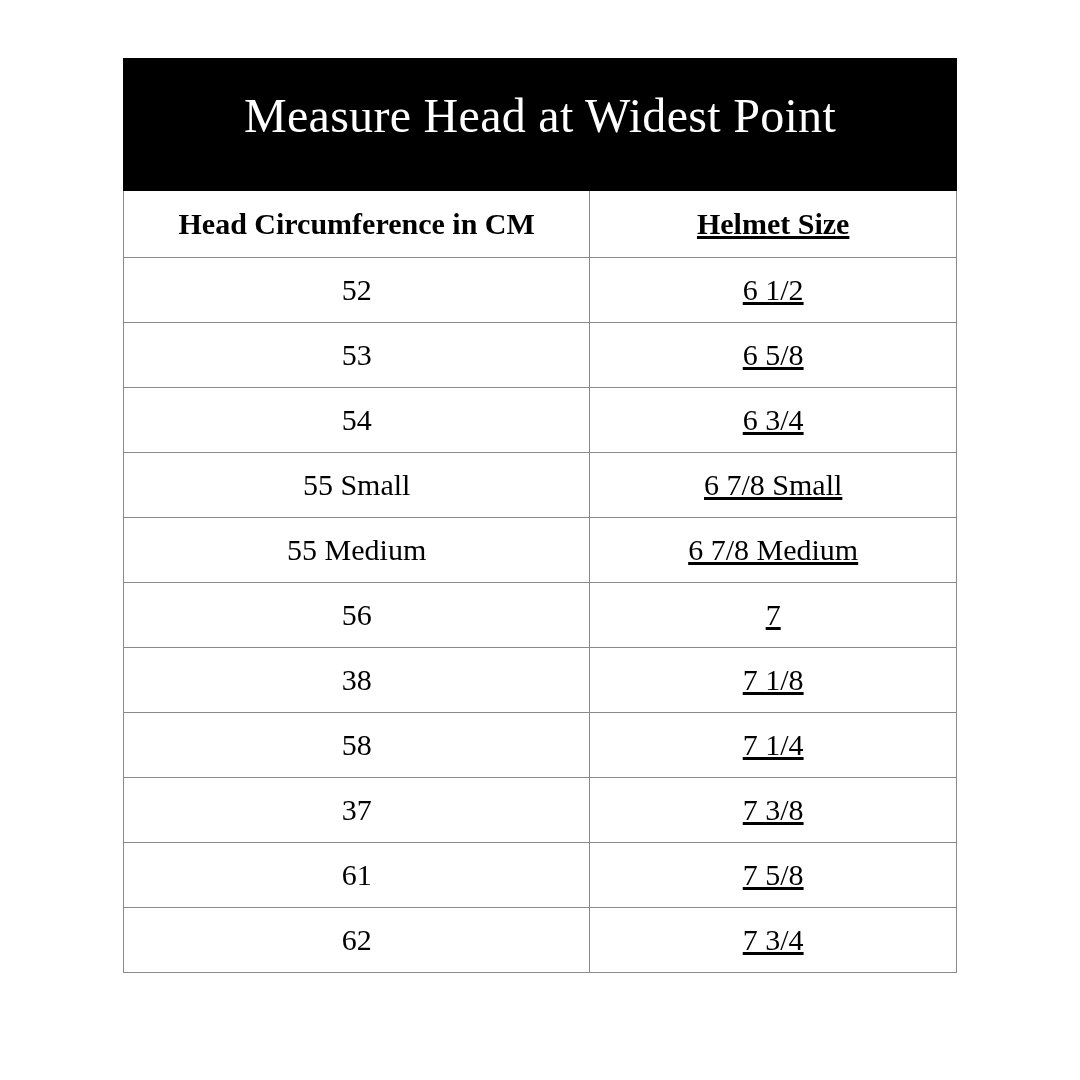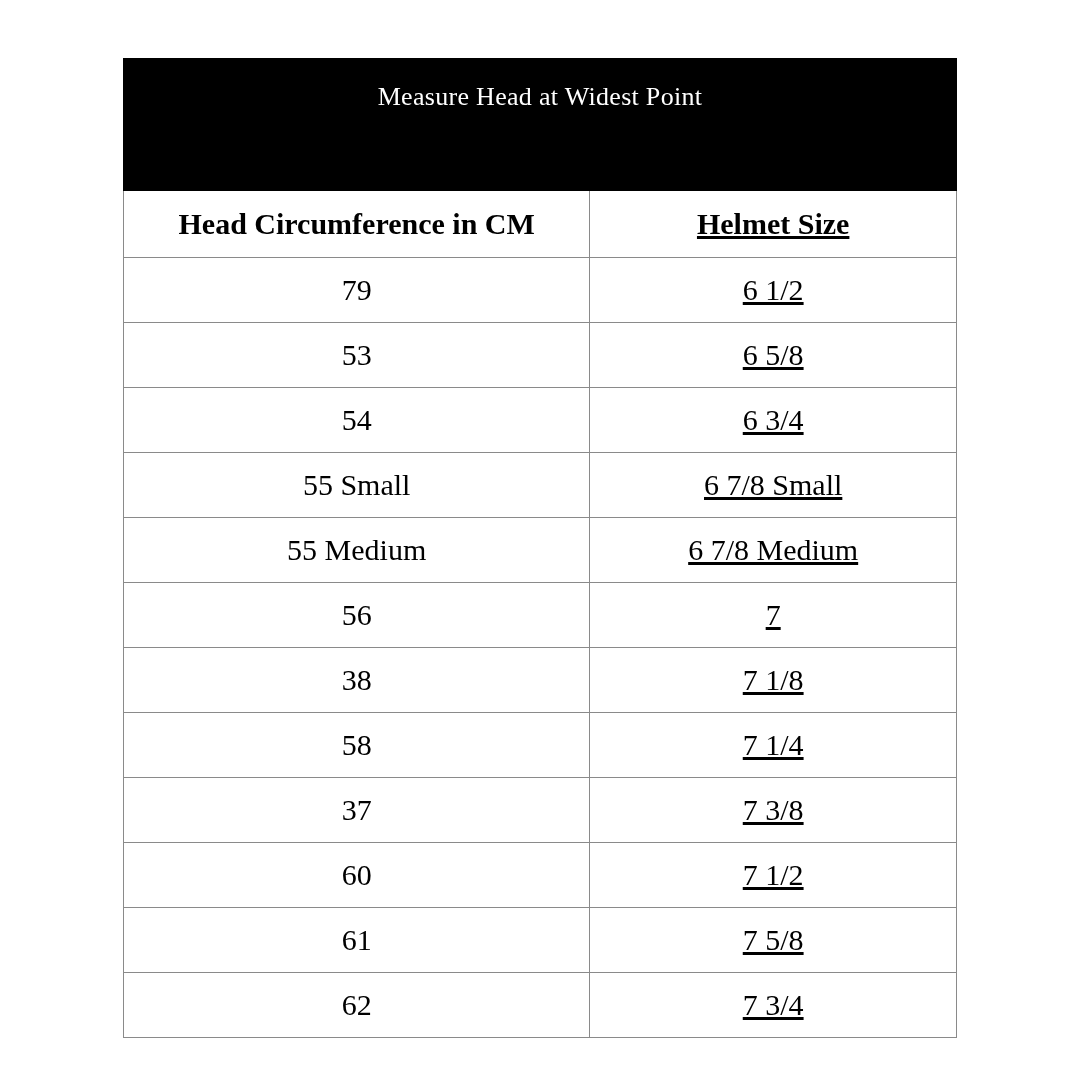--- a/index.html
+++ b/index.html
@@ -29,24 +29,25 @@
   }
   .chart-header {
     background: #000000;
     color: #ffffff;
     text-align: center;
     padding: 12px 10px 16px 10px;
     box-sizing: border-box;
     height: 133px;
   }
   .chart-header .line1 {
-    font-size: 26px;
+    font-size: 48px;
     line-height: 54px;
     letter-spacing: 0.3px;
     white-space: nowrap;
+    margin-top: 19px;
   }
   .chart-header .line2 {
     font-size: 37px;
     line-height: 48px;
     letter-spacing: 0.2px;
     white-space: nowrap;
   }
   table.size-table {
     width: 100%;
     border-collapse: collapse;
@@ -94,21 +95,21 @@
 
     <table class="size-table">
       <thead>
         <tr>
           <th class="col-circ">Head Circumference in CM</th>
           <th class="col-size">Helmet Size</th>
         </tr>
       </thead>
       <tbody>
         <tr>
-          <td class="col-circ">79</td>
+          <td class="col-circ">52</td>
           <td class="col-size">6 1/2</td>
         </tr>
         <tr>
           <td class="col-circ">53</td>
           <td class="col-size">6 5/8</td>
         </tr>
         <tr>
           <td class="col-circ">54</td>
           <td class="col-size">6 3/4</td>
         </tr>
@@ -130,24 +131,20 @@
         </tr>
         <tr>
           <td class="col-circ">58</td>
           <td class="col-size">7 1/4</td>
         </tr>
         <tr>
           <td class="col-circ">37</td>
           <td class="col-size">7 3/8</td>
         </tr>
         <tr>
-          <td class="col-circ">60</td>
-          <td class="col-size">7 1/2</td>
-        </tr>
-        <tr>
           <td class="col-circ">61</td>
           <td class="col-size">7 5/8</td>
         </tr>
         <tr>
           <td class="col-circ">62</td>
           <td class="col-size">7  3/4</td>
         </tr>
       </tbody>
     </table>
 

